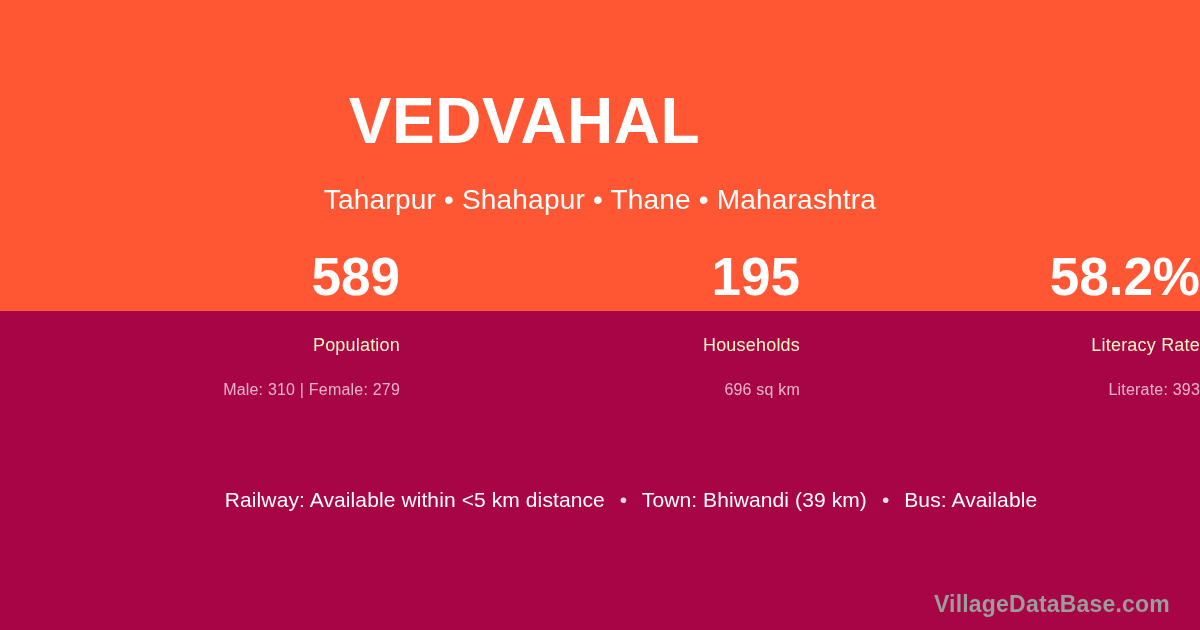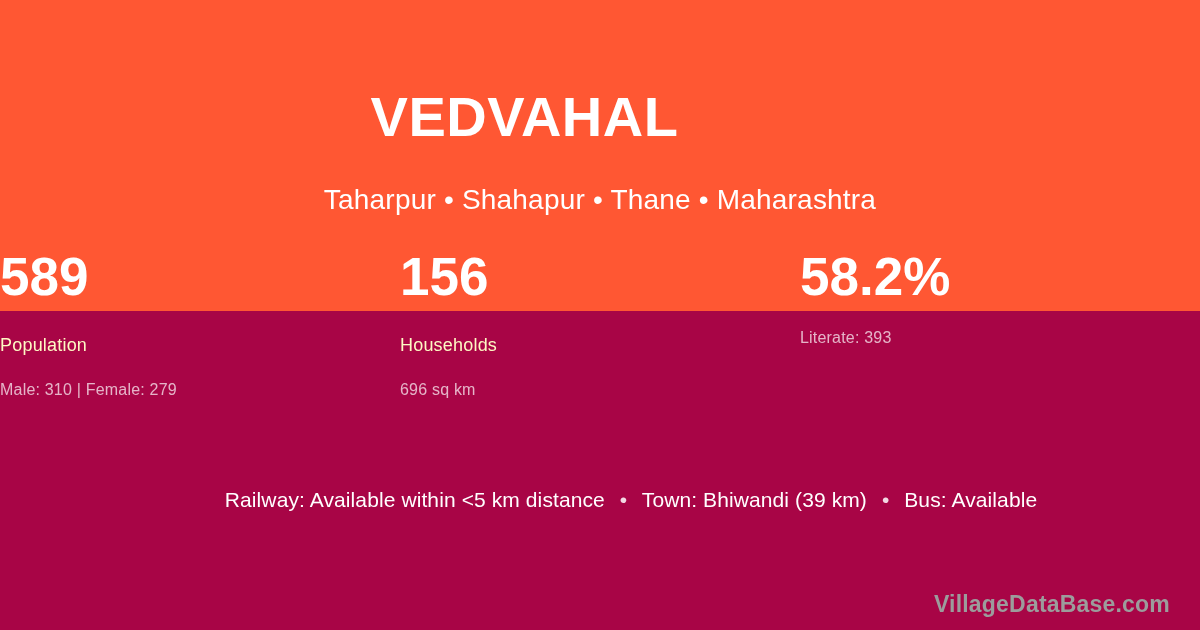--- a/index.html
+++ b/index.html
@@ -45,21 +45,21 @@
     position: absolute;
     left: 0;
     top: 0;
     width: 1200px;
     text-align: center;
     z-index: 5;
   }
   .village-title {
     margin: 0;
     padding: 0;
-    font-size: 56px;
+    font-size: 64px;
     font-weight: 700;
     letter-spacing: 0.5px;
     line-height: 1;
     color: #FFFFFF;
     position: absolute;
     top: 89px;
     left: 0;
     width: 1049px;
   }
   .village-subtitle {
@@ -80,21 +80,21 @@
     position: absolute;
     left: 0;
     top: 246px;
     width: 1200px;
     display: flex;
     flex-direction: row;
     z-index: 5;
   }
   .stat-block {
     flex: 1 1 0;
-    text-align: left;
+    text-align: right;
   }
   .stat-value {
     font-size: 53px;
     font-weight: 700;
     line-height: 62px;
     color: #FFFFFF;
     letter-spacing: 0px;
     height: 62px;
   }
   .stat-label {
@@ -164,27 +164,28 @@
 
   <div class="stats-row">
 
     <div class="stat-block">
       <div class="stat-value">589</div>
       <div class="stat-label">Population</div>
       <div class="stat-detail">Male: 310 | Female: 279</div>
     </div>
 
     <div class="stat-block">
-      <div class="stat-value">156</div>
+      <div class="stat-value">195</div>
       <div class="stat-label">Households</div>
       <div class="stat-detail">696 sq km</div>
     </div>
 
     <div class="stat-block">
       <div class="stat-value">58.2%</div>
+      <div class="stat-label">Literacy Rate</div>
       <div class="stat-detail">Literate: 393</div>
     </div>
 
   </div>
 
   <div class="amenities">
     <span>Railway: Available within &lt;5 km distance</span>
     <span class="sep">•</span>
     <span>Town: Bhiwandi (39 km)</span>
     <span class="sep">•</span>

